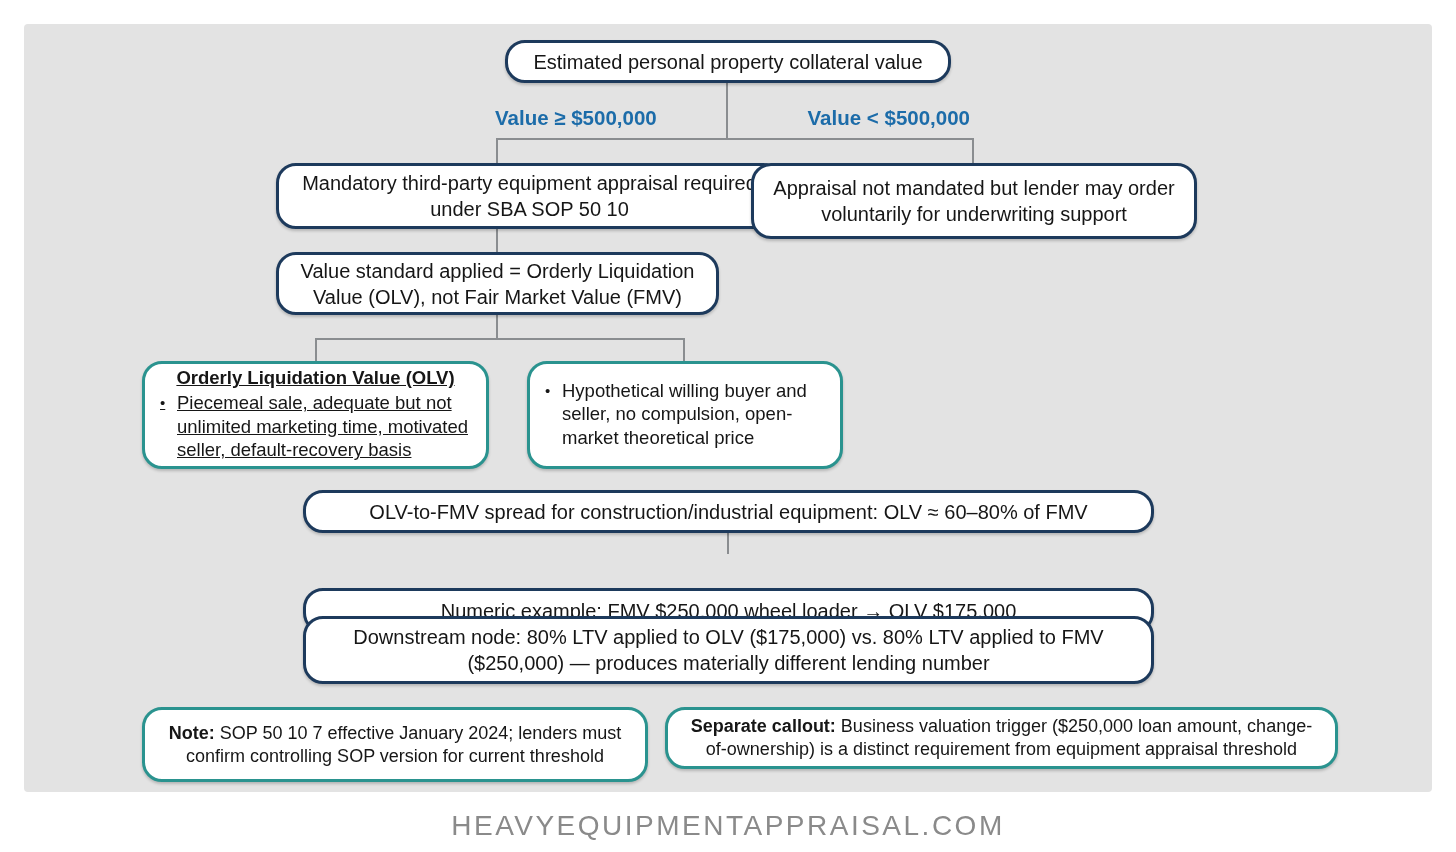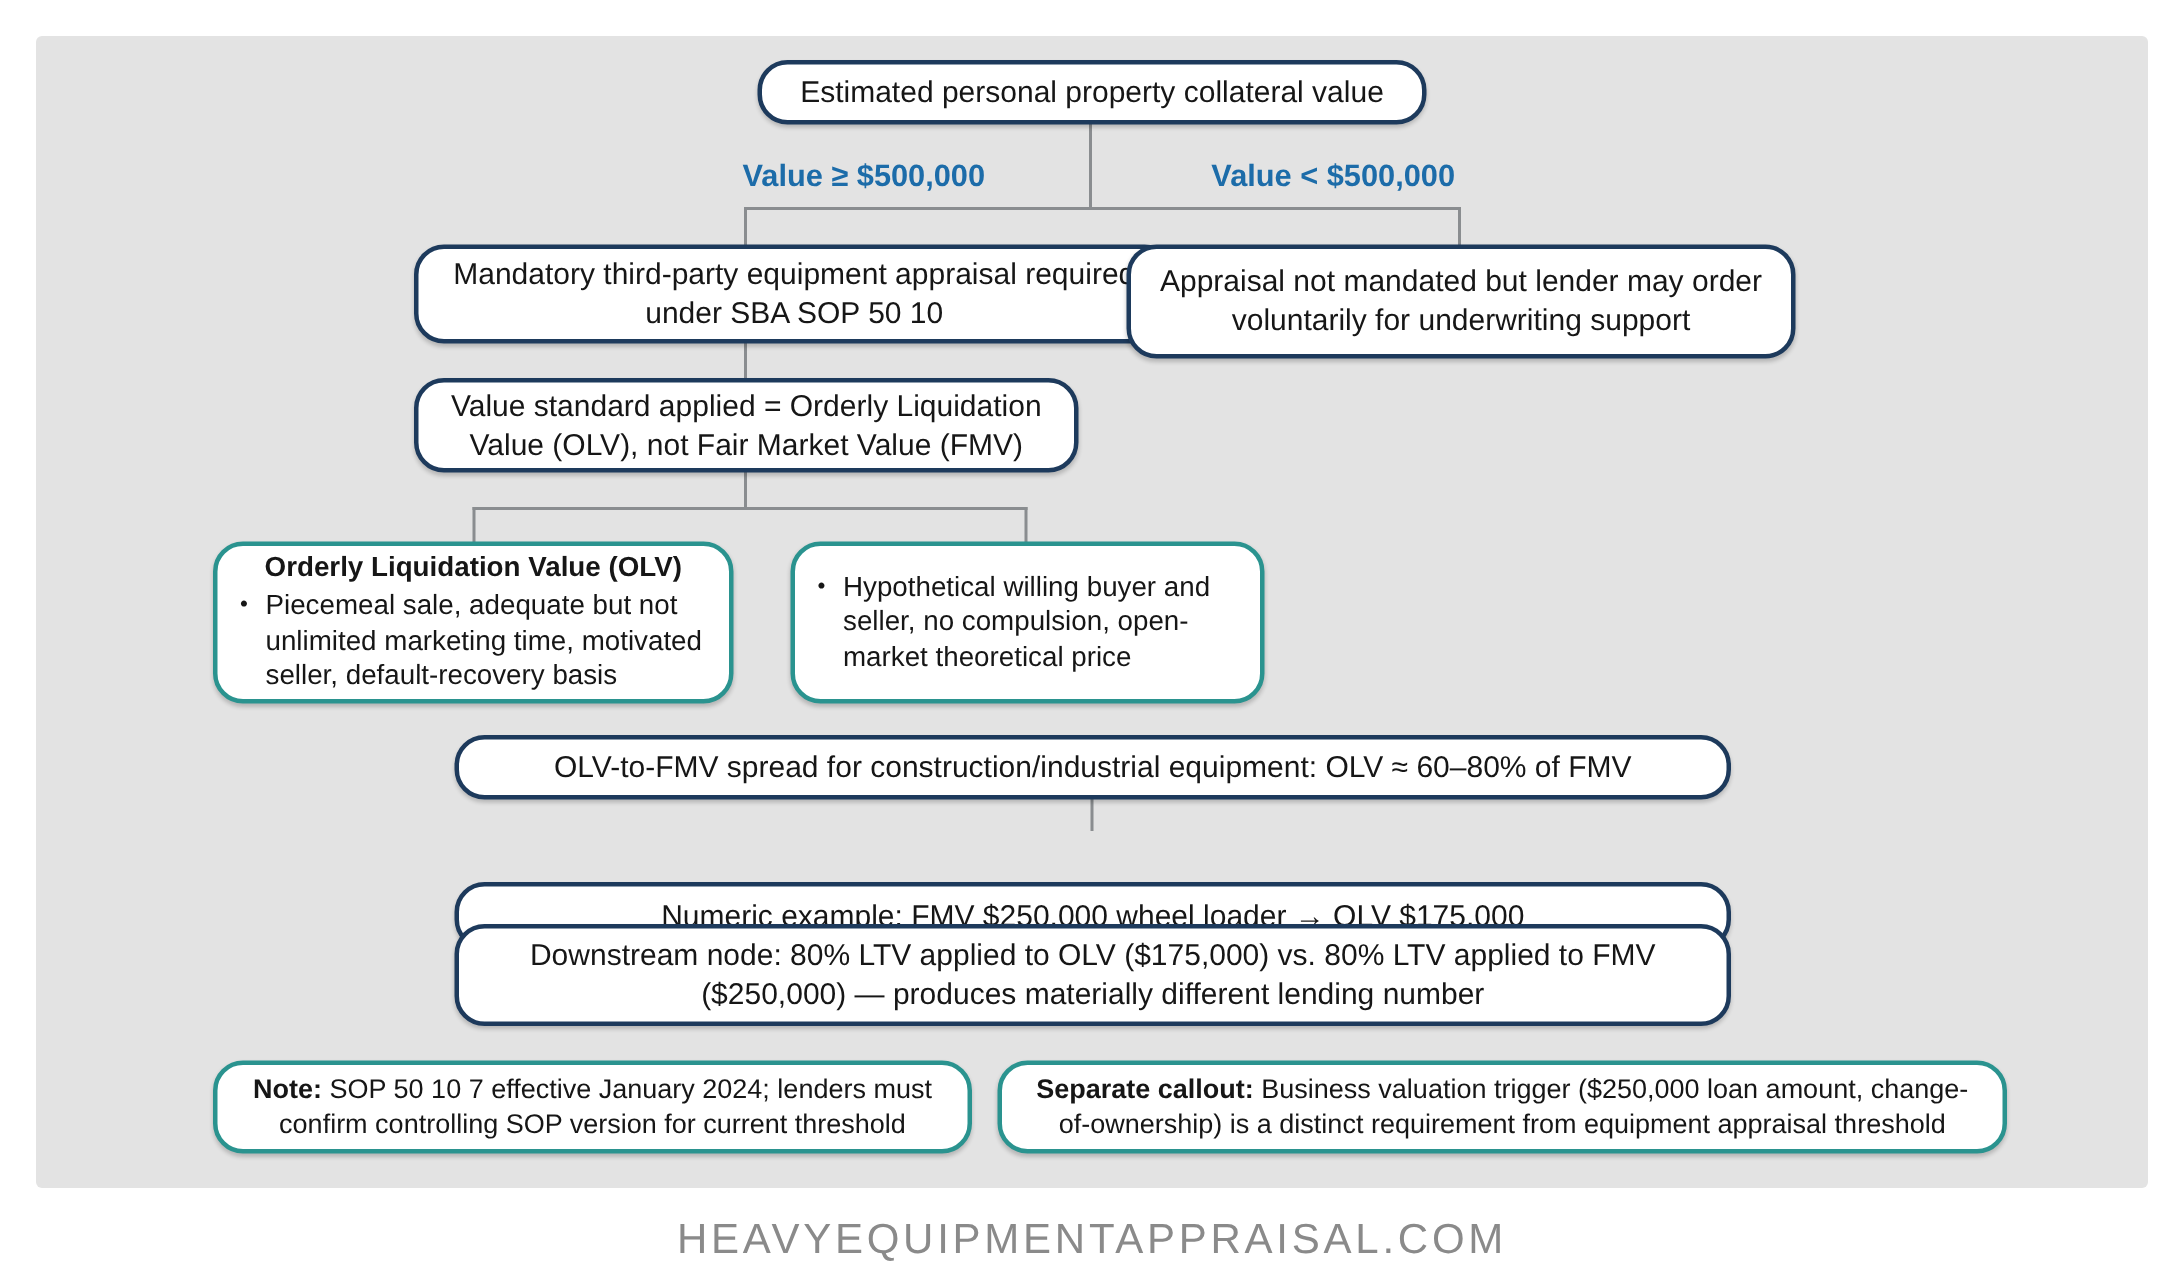--- a/index.html
+++ b/index.html
@@ -61,21 +61,21 @@
     <span>Mandatory third-party equipment appraisal required under SBA SOP 50 10</span>
   </div>
   <div class="node" style="left:751px;top:163px;width:446px;height:76px;">
     <span>Appraisal not mandated but lender may order voluntarily for underwriting support</span>
   </div>
 
   <div class="node" style="left:276px;top:252px;width:443px;height:63px;">
     <span>Value standard applied = Orderly Liquidation Value (OLV), not Fair Market Value (FMV)</span>
   </div>
 
-  <div class="node teal def-node" style="left:142px;top:361px;width:347px;height:108px;">
+  <div class="node teal def-node" style="left:142px;top:361px;width:347px;height:108px;text-decoration:underline;">
     <div class="def-title">Orderly Liquidation Value (OLV)</div>
     <div class="bullet-row">
       <span class="bullet-glyph">•</span>
       <span>Piecemeal sale, adequate but not unlimited marketing time, motivated seller, default-recovery basis</span>
     </div>
   </div>
   <div class="node teal def-node" style="left:527px;top:361px;width:316px;height:108px;">
     <div class="bullet-row">
       <span class="bullet-glyph">•</span>
       <span>Hypothetical willing buyer and seller, no compulsion, open-market theoretical price</span>
@@ -85,21 +85,21 @@
   <div class="node" style="left:303px;top:490px;width:851px;height:43px;">
     <span>OLV-to-FMV spread for construction/industrial equipment: OLV ≈ 60–80% of FMV</span>
   </div>
   <div class="node" style="left:303px;top:552px;width:851px;height:45px;margin-top:36px;">
     <span>Numeric example: FMV $250,000 wheel loader → OLV $175,000</span>
   </div>
   <div class="node" style="left:303px;top:616px;width:851px;height:68px;">
     <span>Downstream node: 80% LTV applied to OLV ($175,000) vs. 80% LTV applied to FMV ($250,000) — produces materially different lending number</span>
   </div>
 
-  <div class="node teal callout" style="left:142px;top:707px;width:506px;height:62px;">
+  <div class="node teal callout" style="left:142px;top:707px;width:506px;height:75px;">
     <span><b>Note:</b><span> SOP 50 10 7 effective January 2024; lenders must confirm controlling SOP version for current threshold</span></span>
   </div>
   <div class="node teal callout" style="left:665px;top:707px;width:673px;height:62px;">
     <span><b>Separate callout:</b><span> Business valuation trigger ($250,000 loan amount, change-of-ownership) is a distinct requirement from equipment appraisal threshold</span></span>
   </div>
 
   <div class="footer">HEAVYEQUIPMENTAPPRAISAL.COM</div>
 </div>
 
 </body></html>

